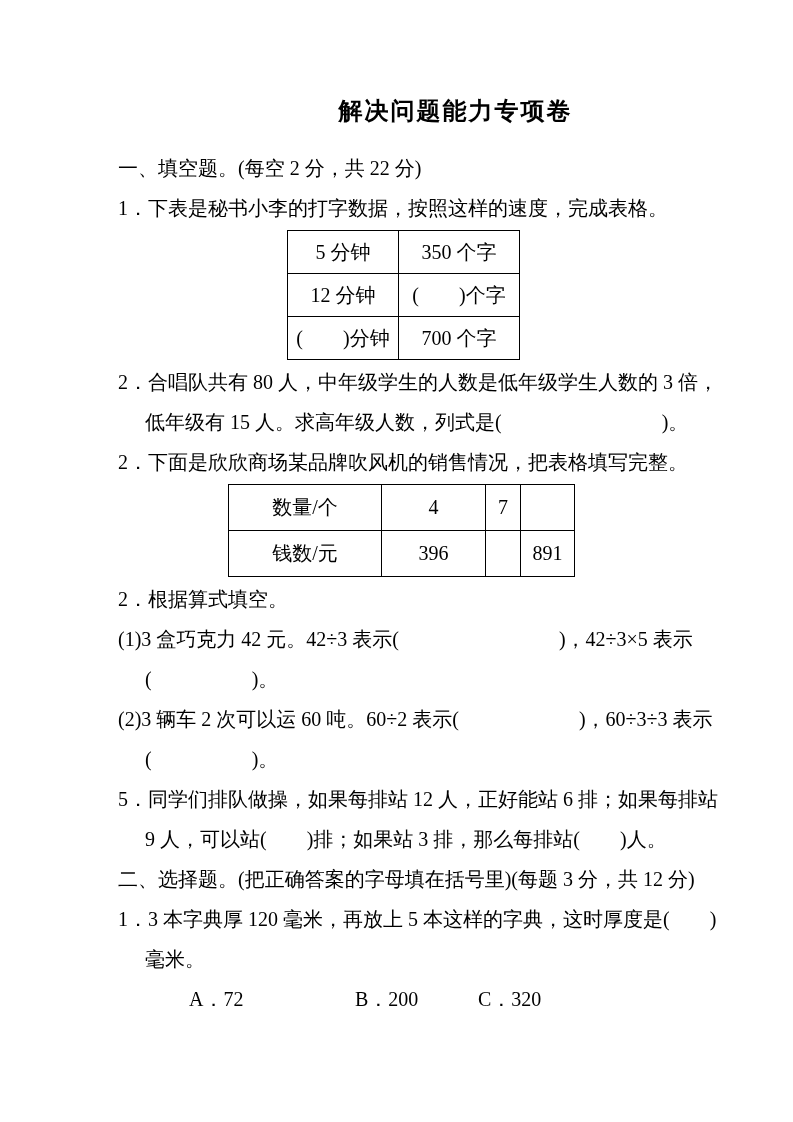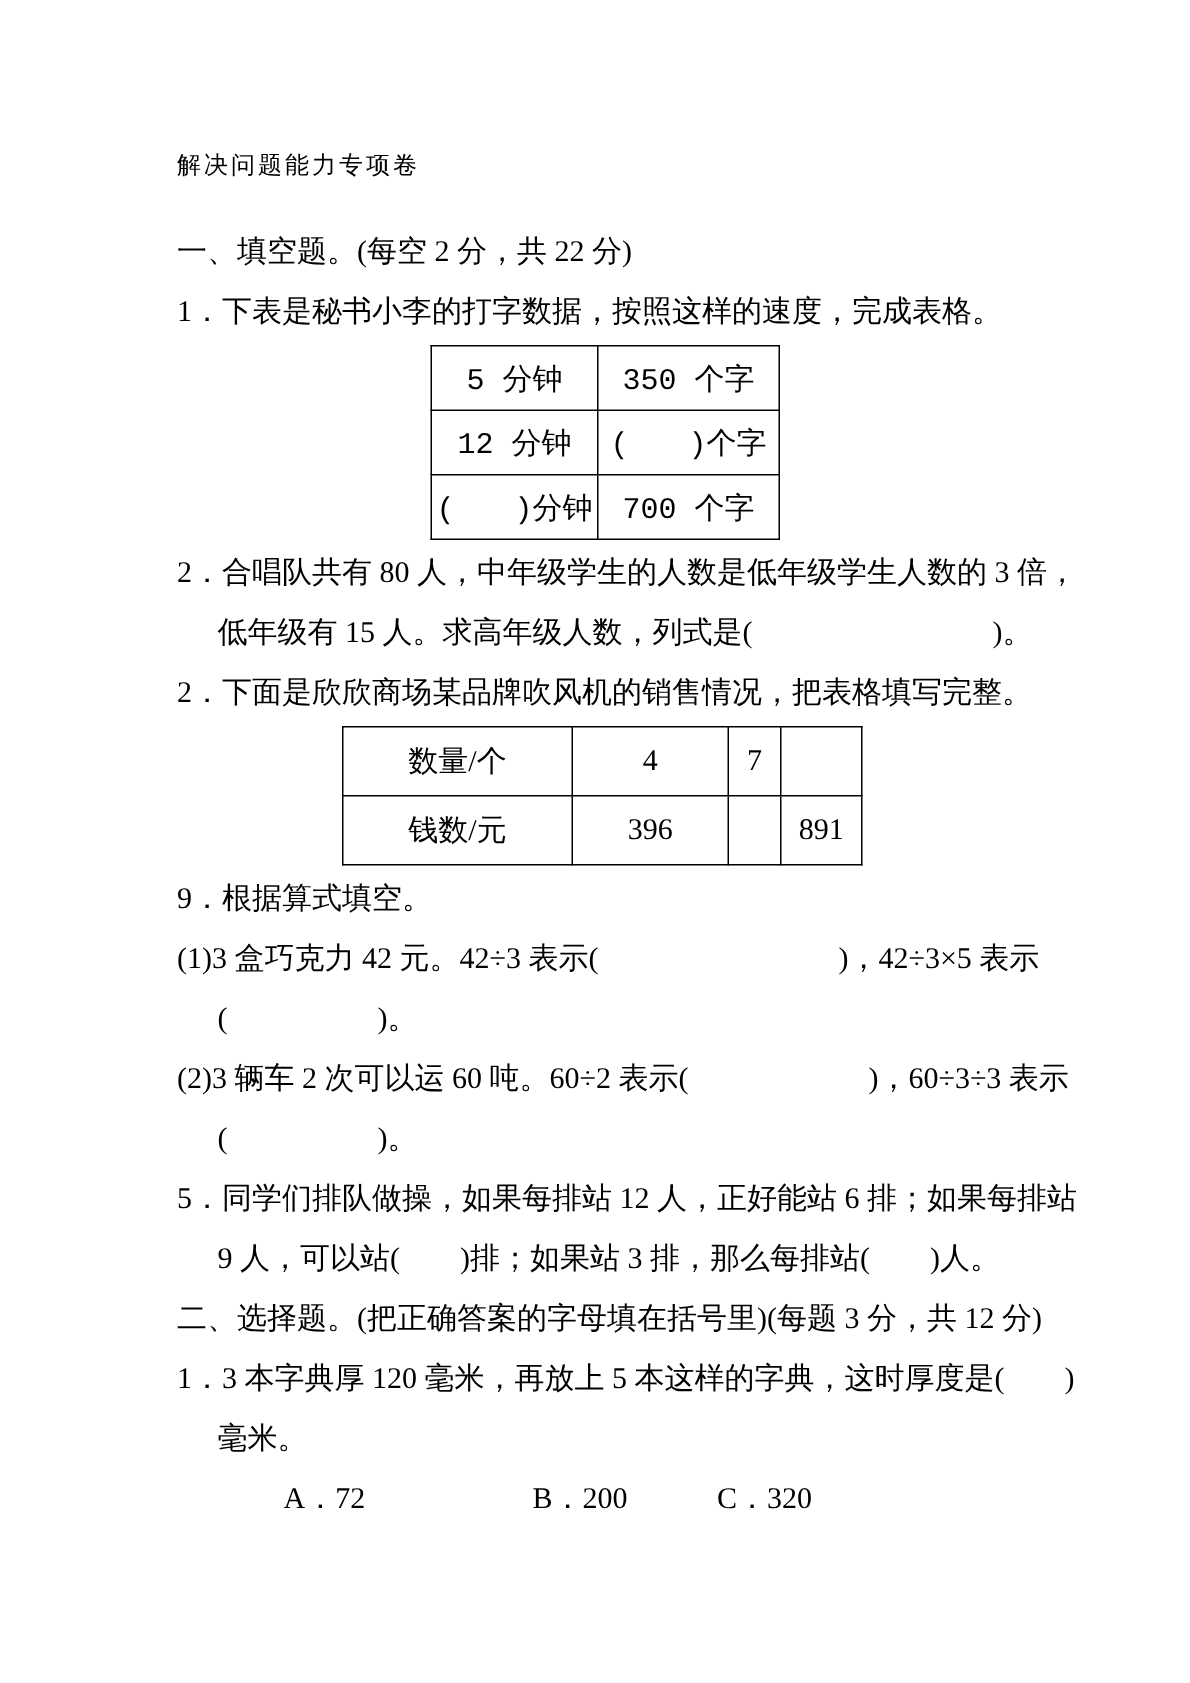--- a/index.html
+++ b/index.html
@@ -15,24 +15,24 @@
     height: 1122px;
     background: #ffffff;
     overflow: hidden;
   }
   .content {
     padding: 96px 0 0 118px;
     width: 675px;
   }
   .title {
     margin: 0 0 22px 0;
-    text-align: left;
-    font-size: 16px;
+    text-align: center;
+    font-size: 24px;
     line-height: 30px;
-    font-weight: normal;
+    font-weight: bold;
     letter-spacing: 2px;
     white-space: nowrap;
   }
   .line {
     font-size: 20px;
     line-height: 40px;
     height: 40px;
     white-space: nowrap;
   }
   .indent { padding-left: 27px; }
@@ -41,21 +41,21 @@
     table-layout: fixed;
   }
   td {
     border: 1px solid #000;
     text-align: center;
     font-size: 20px;
     padding: 0;
     overflow: hidden;
     white-space: nowrap;
   }
-  .t1 { margin: 2px 0 2px 169px; font-family: Liberation Mono, monospace; }
+  .t1 { margin: 2px 0 2px 169px; }
   .t1 td { height: 42px; }
   .t1 .col-time  { width: 110px; }
   .t1 .col-words { width: 120px; }
   .t2 { margin: 2px 0 2px 110px; }
   .t2 td { height: 45px; margin-top: 34px; }
   .t2 .c1 { width: 152px; }
   .t2 .c2 { width: 103px; }
   .t2 .c3 { width: 34px; }
   .t2 .c4 { width: 53px; }
   .options .opt-a, .options .opt-b { display: inline-block; }
@@ -106,21 +106,21 @@
         </tr>
         <tr>
           <td class="c1">钱数/元</td>
           <td class="c2">396</td>
           <td class="c3"></td>
           <td class="c4">891</td>
         </tr>
       </tbody>
     </table>
 
-    <div class="line">9．根据算式填空。</div>
+    <div class="line">2．根据算式填空。</div>
     <div class="line">(1)3 盒巧克力 42 元。42÷3 表示(　　　　　　　　)，42÷3×5 表示</div>
     <div class="line indent">(　　　　　)。</div>
     <div class="line">(2)3 辆车 2 次可以运 60 吨。60÷2 表示(　　　　　　)，60÷3÷3 表示</div>
     <div class="line indent">(　　　　　)。</div>
 
     <div class="line">5．同学们排队做操，如果每排站 12 人，正好能站 6 排；如果每排站</div>
     <div class="line indent">9 人，可以站(　　)排；如果站 3 排，那么每排站(　　)人。</div>
 
     <div class="line heading">二、选择题。(把正确答案的字母填在括号里)(每题 3 分，共 12 分)</div>
 

